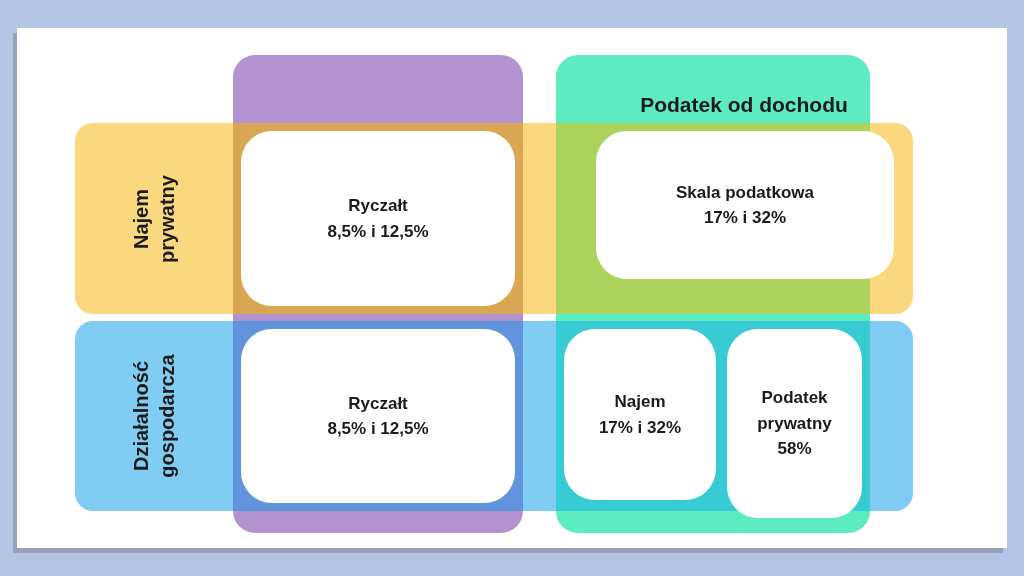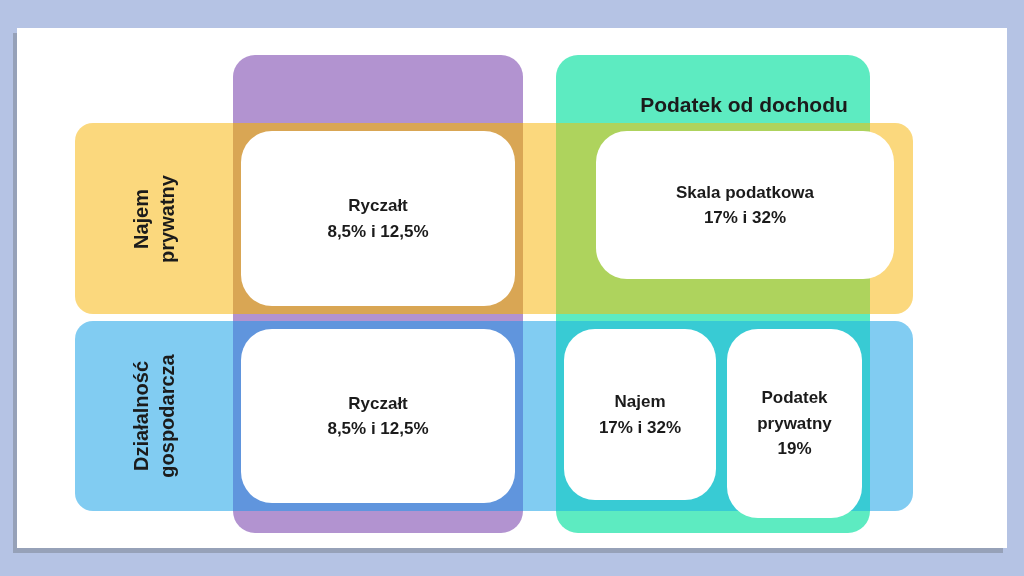--- a/index.html
+++ b/index.html
@@ -113,15 +113,15 @@
     <span class="line">Ryczałt</span>
     <span class="line">8,5% i 12,5%</span>
   </div>
   <div class="cell cell-br1">
     <span class="line">Najem</span>
     <span class="line">17% i 32%</span>
   </div>
   <div class="cell cell-br2">
     <span class="line">Podatek</span>
     <span class="line">prywatny</span>
-    <span class="line">19%</span>
+    <span class="line">58%</span>
   </div>
 </div>
 
 </body></html>

